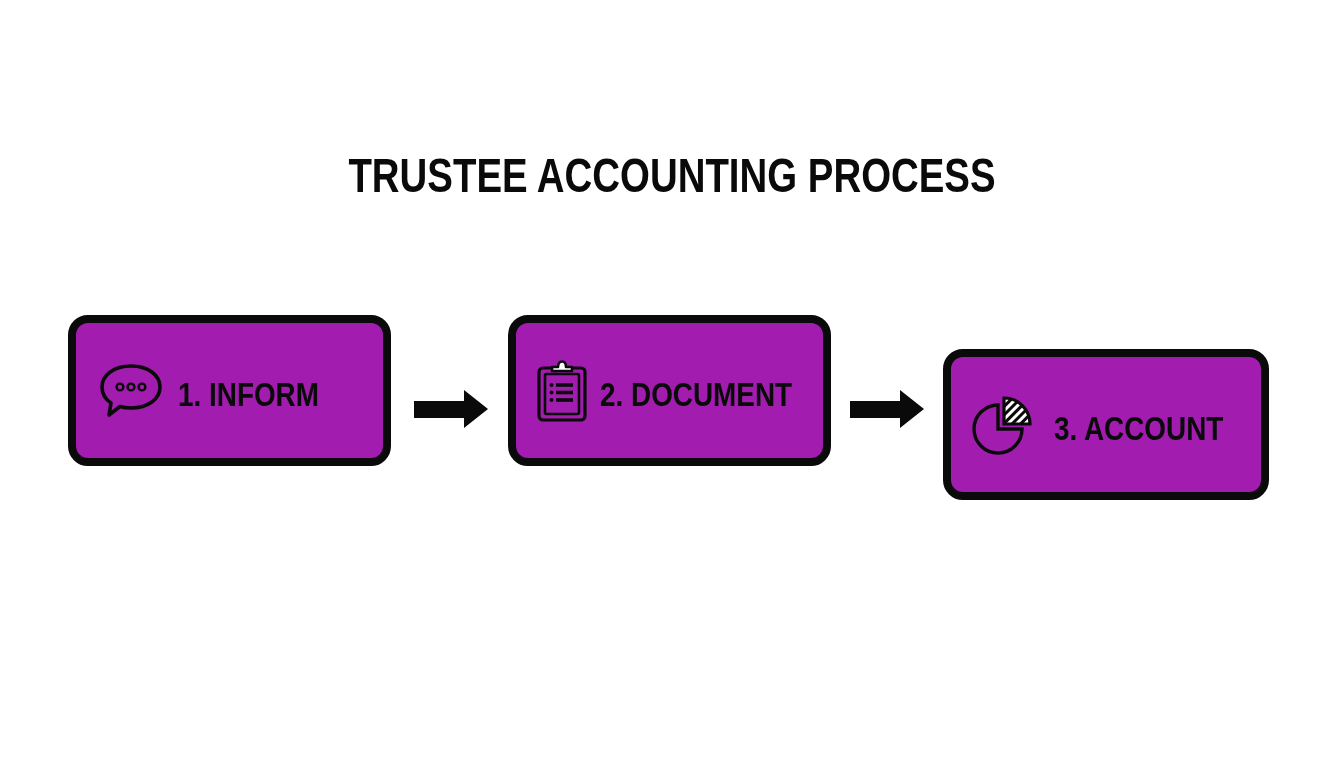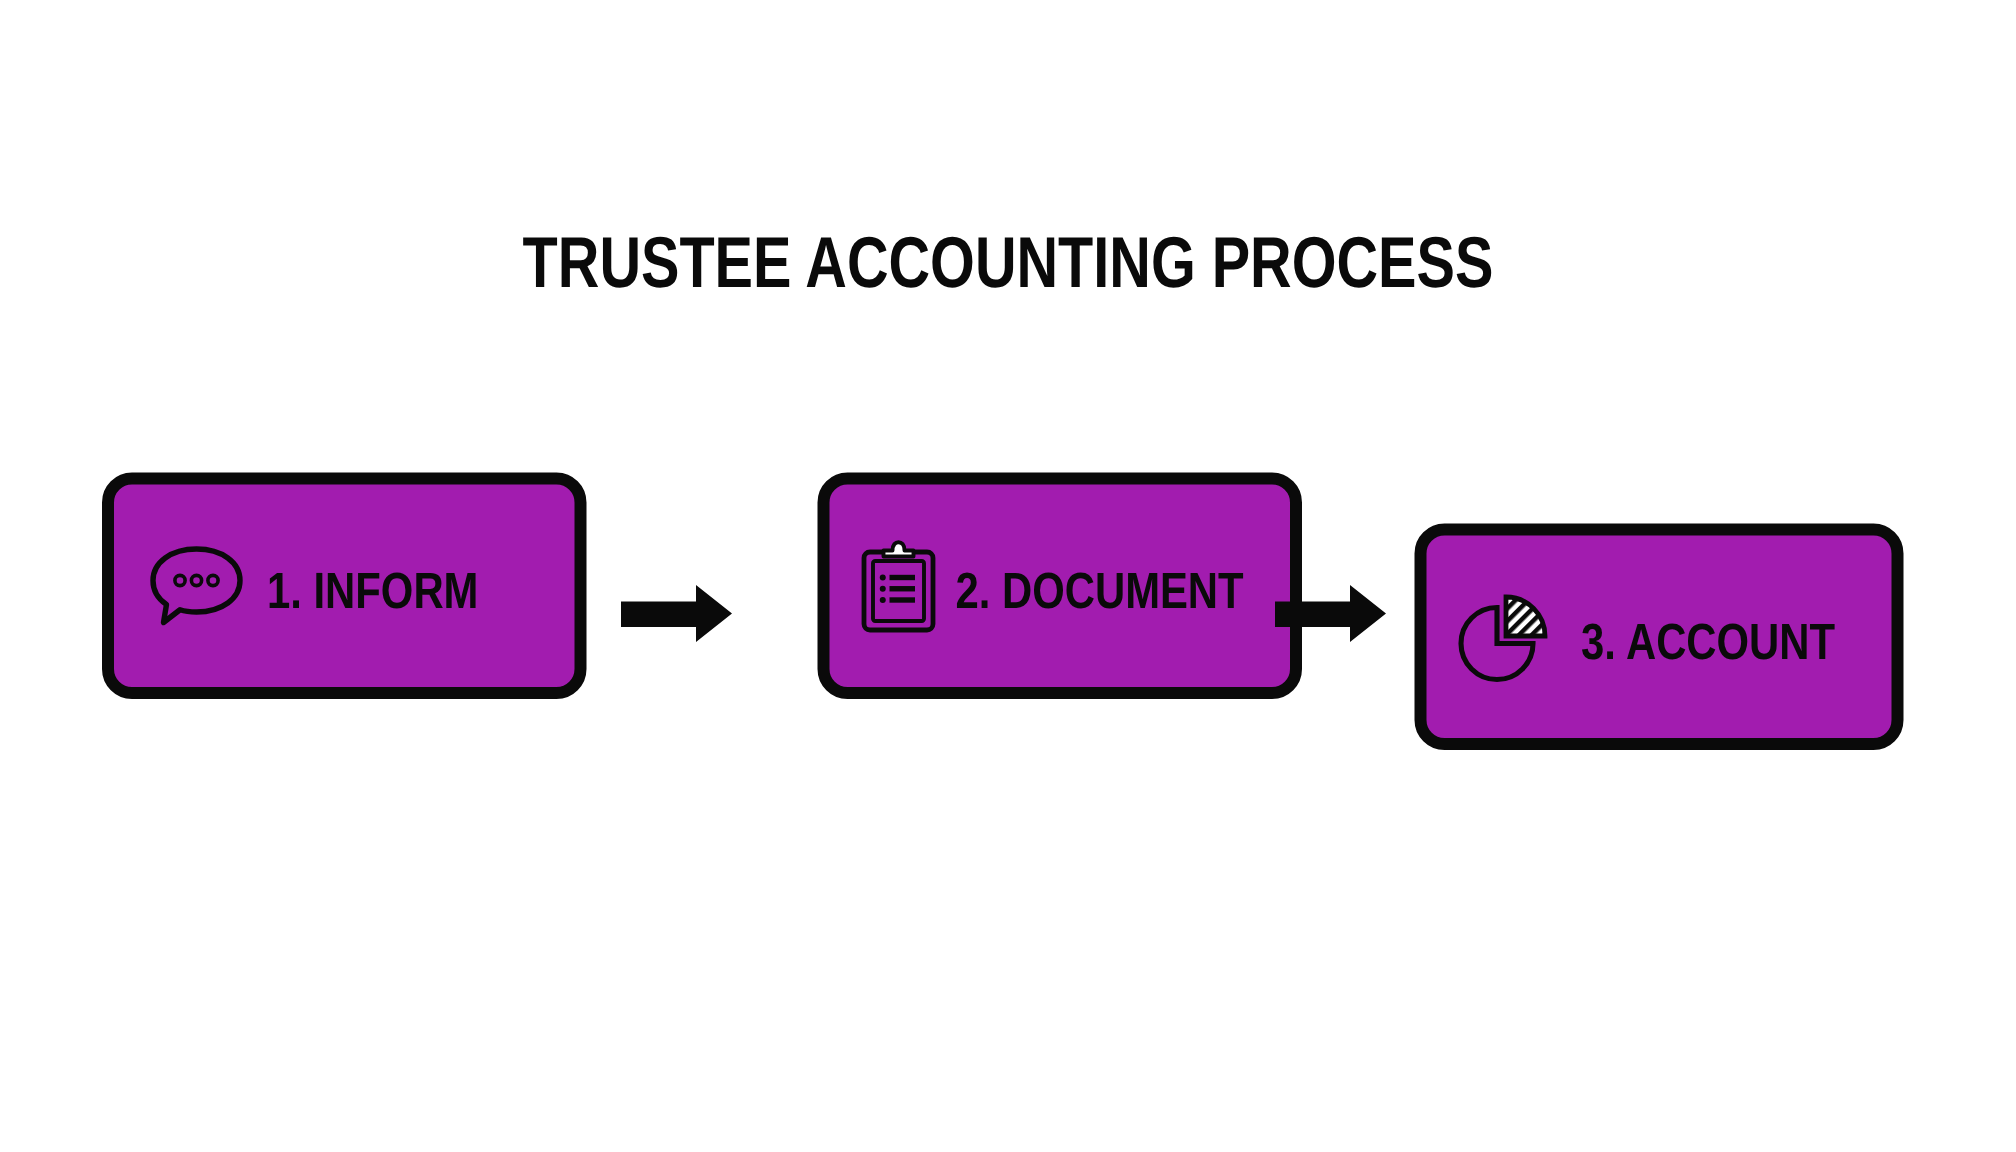--- a/index.html
+++ b/index.html
@@ -84,21 +84,21 @@
     </span>
     <span class="label" style="left:102px;">1. INFORM</span>
   </div>
 
   <span class="arrow" style="left:414px;">
     <svg width="74" height="38" viewBox="0 0 74 38">
       <polygon points="0,11 50,11 50,0 74,19 50,38 50,28 0,28" fill="#0a0a0a"></polygon>
     </svg>
   </span>
 
-  <div class="step" style="left:508px; width:323px;margin-left:37px;">
+  <div class="step" style="left:508px; width:323px;">
     <span class="icon" style="left:21px; width:50px; height:62px;">
       <svg width="50" height="62" viewBox="0 0 50 62">
         <rect x="2" y="8" width="46" height="52" rx="4" ry="4" fill="none" stroke="#0a0a0a" stroke-width="3.2"></rect>
         <rect x="8" y="14" width="34" height="40" rx="1.5" ry="1.5" fill="none" stroke="#0a0a0a" stroke-width="2.6"></rect>
         <path d="M15 11 L15 7 L21 7 C21 3 23 1.5 25 1.5 C27 1.5 29 3 29 7 L35 7 L35 11 Z" fill="#ffffff" stroke="#0a0a0a" stroke-width="2.6" stroke-linejoin="round"></path>
         <circle cx="14.5" cy="25" r="2" fill="#0a0a0a"></circle>
         <circle cx="14.5" cy="32.5" r="2" fill="#0a0a0a"></circle>
         <circle cx="14.5" cy="40" r="2" fill="#0a0a0a"></circle>
         <rect x="19" y="23.2" width="17" height="3.6" fill="#0a0a0a"></rect>
         <rect x="19" y="30.7" width="17" height="3.6" fill="#0a0a0a"></rect>

